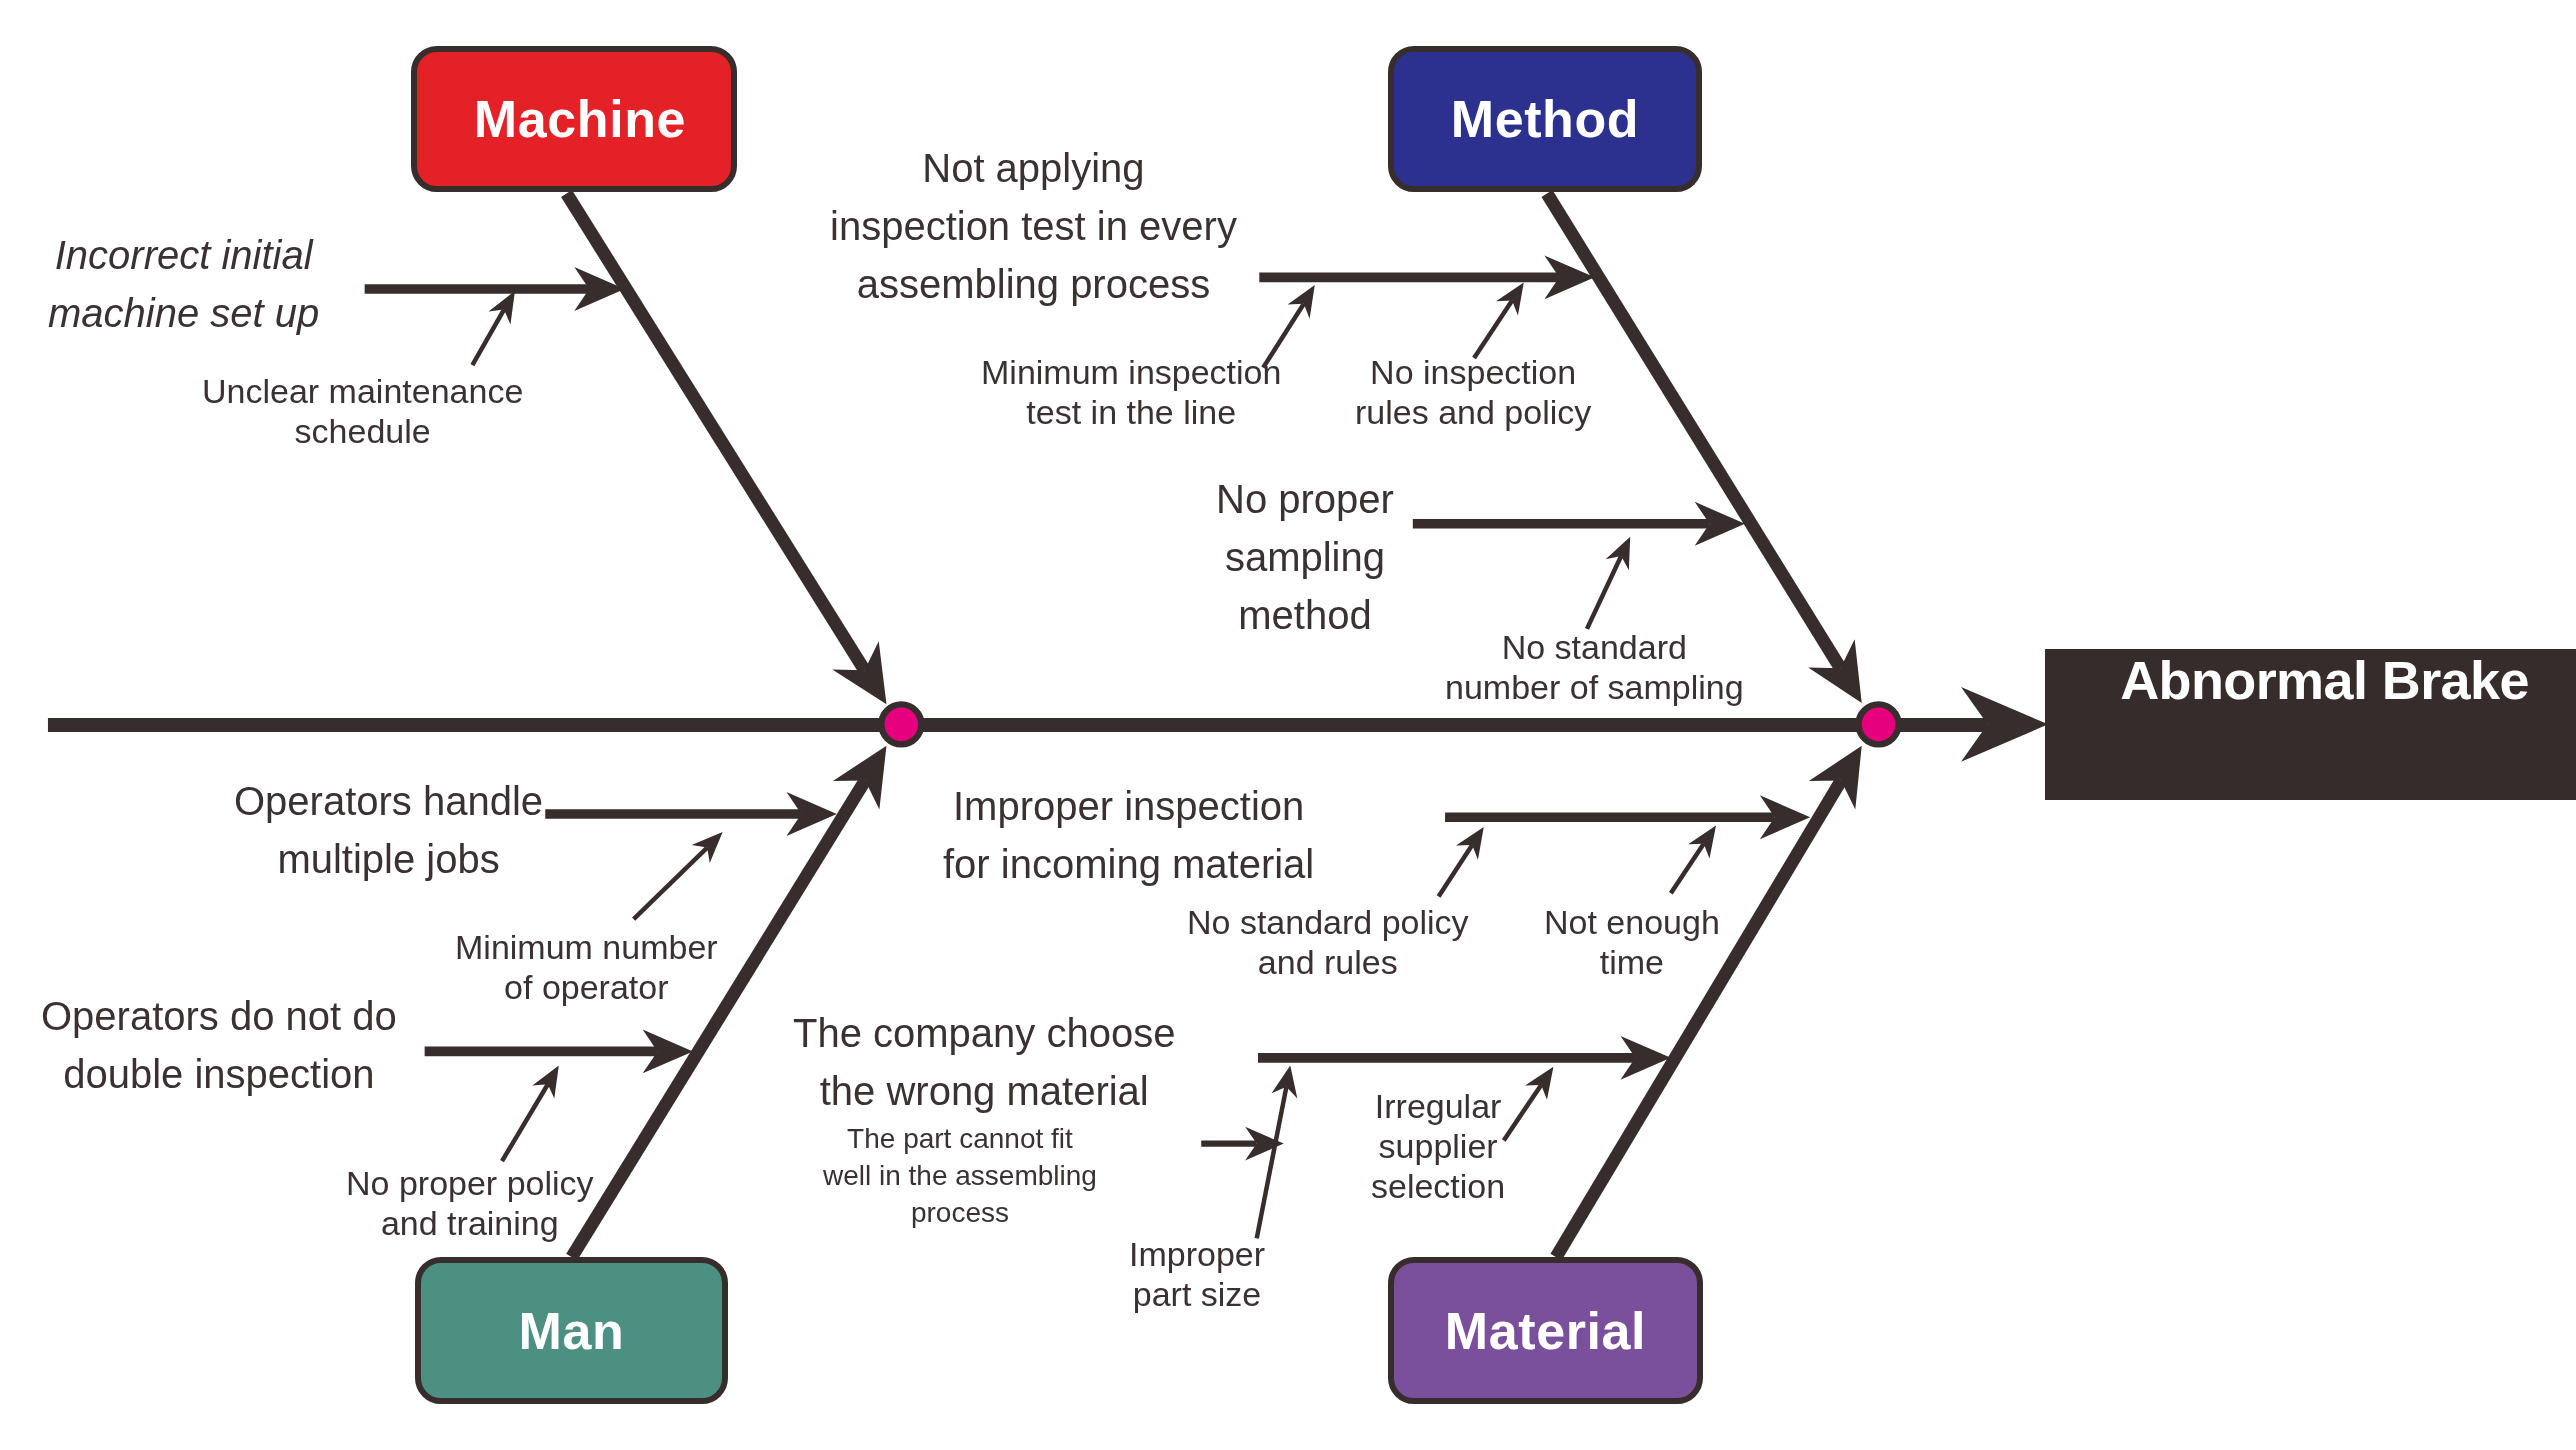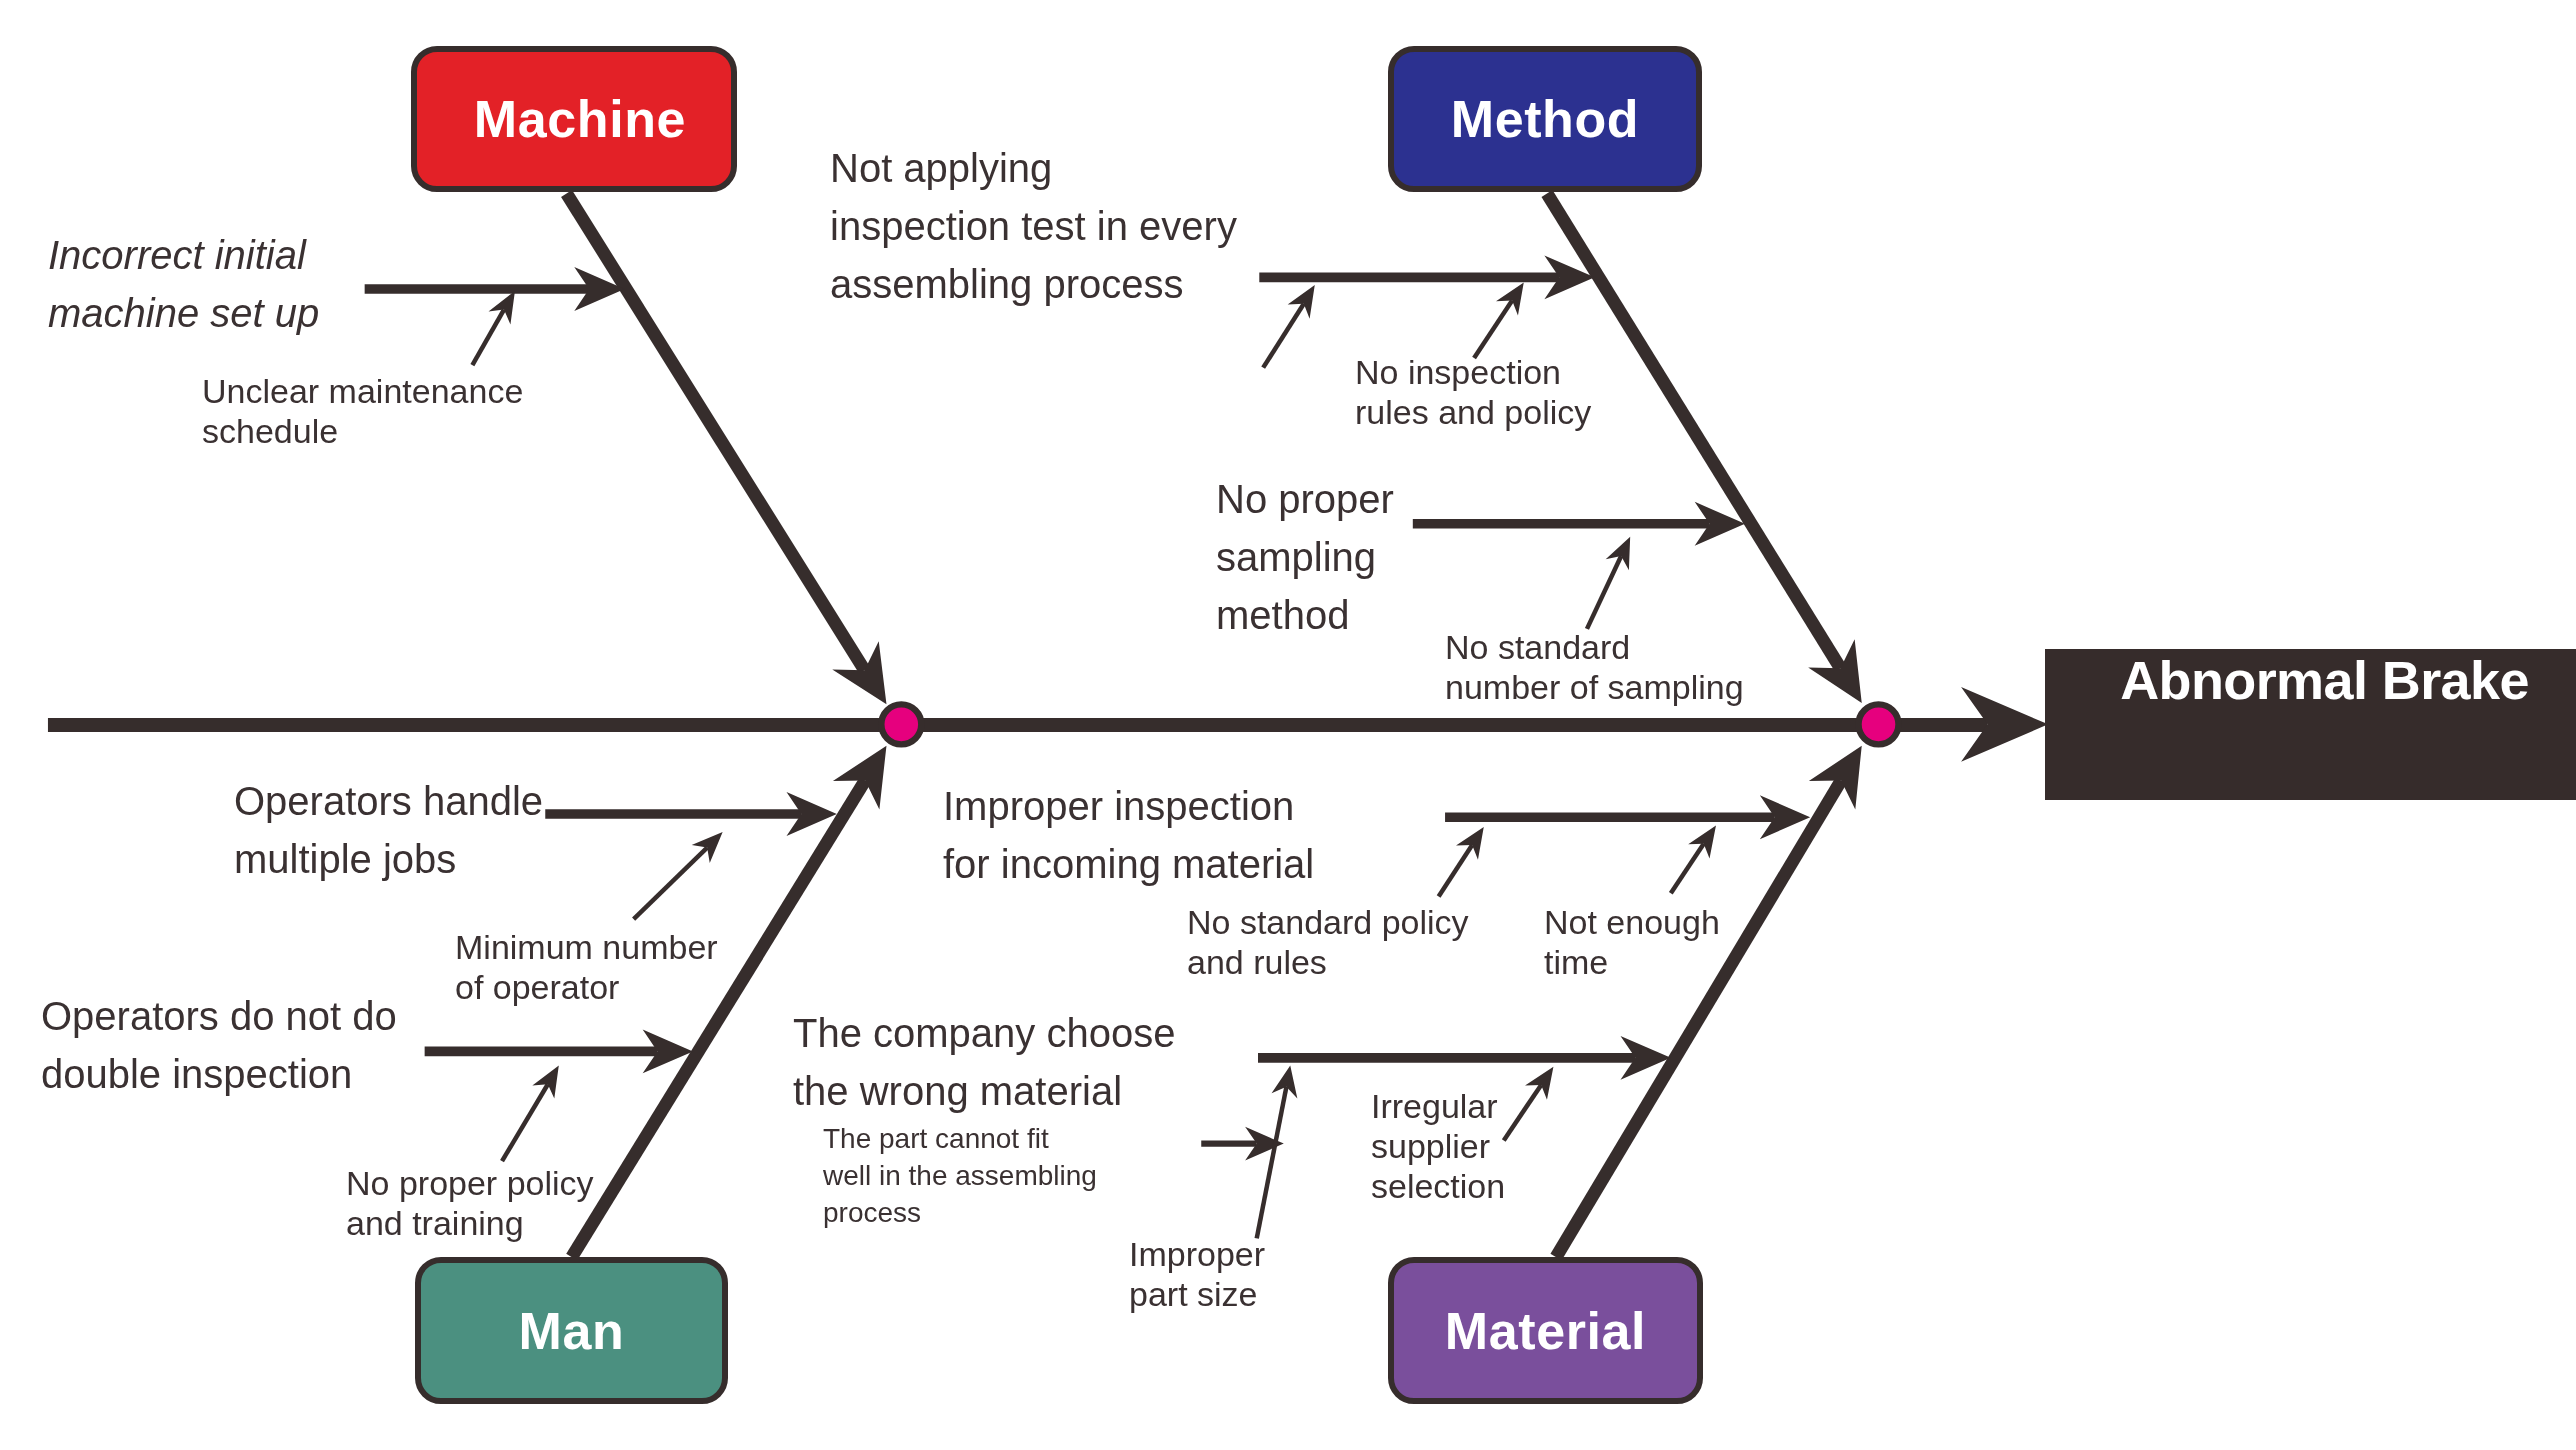--- a/index.html
+++ b/index.html
@@ -1,19 +1,19 @@
 <!DOCTYPE html>
 <html style="font-size:10.3px"><head>
 <meta charset="utf-8">
 <style>
   html,body{margin:0;padding:0;background:#ffffff;}
   #stage{position:relative;width:2576px;height:1450px;background:#ffffff;overflow:hidden;
          font-family:"Liberation Sans",sans-serif;}
   #wires{position:absolute;left:0;top:0;width:2576px;height:1450px;}
-  .lbl{position:absolute;white-space:pre-line;color:#3a3132;}
+  .lbl{position:absolute;white-space:pre-line;color:#3a3132;text-align:center;}
   .lbl.big{font-size:40px;line-height:58px;}
   .lbl.small{font-size:34px;line-height:40px;}
   .lbl.tiny{font-size:28px;line-height:37px;}
   .catbox{position:absolute;display:flex;align-items:center;justify-content:center;
           border:6.5px solid #362d2c;border-radius:26px;color:#ffffff;
           font-weight:bold;font-size:52px;letter-spacing:0.6px;}
   .catbox.machine{left:411px;top:46px;width:302px;height:134px;background:#e32127;padding-left:12px;}
   .catbox.method{left:1388px;top:46px;width:302px;height:134px;background:#2c3190;}
   .catbox.man{left:415px;top:1257px;width:301px;height:135px;background:#4b9080;}
   .catbox.material{left:1388px;top:1257px;width:303px;height:135px;background:#7a4f9c;}
@@ -148,20 +148,22 @@
   </div>
 
   <div class="lbl big" style="left:48px;top:226px;font-style:italic;">Incorrect initial
 machine set up</div>
   <div class="lbl small" style="left:202px;top:371px;">Unclear maintenance
 schedule</div>
 
   <div class="lbl big" style="left:830px;top:139px;">Not applying
 inspection test in every
 assembling process</div>
+  <div class="lbl small" style="left:981px;top:352px;">Minimum inspection
+test in the line</div>
   <div class="lbl small" style="left:1355px;top:352px;">No inspection
 rules and policy</div>
   <div class="lbl big" style="left:1216px;top:470px;">No proper
 sampling
 method</div>
   <div class="lbl small" style="left:1445px;top:627px;">No standard
 number of sampling</div>
 
   <div class="lbl big" style="left:234px;top:772px;">Operators handle
 multiple jobs</div>

